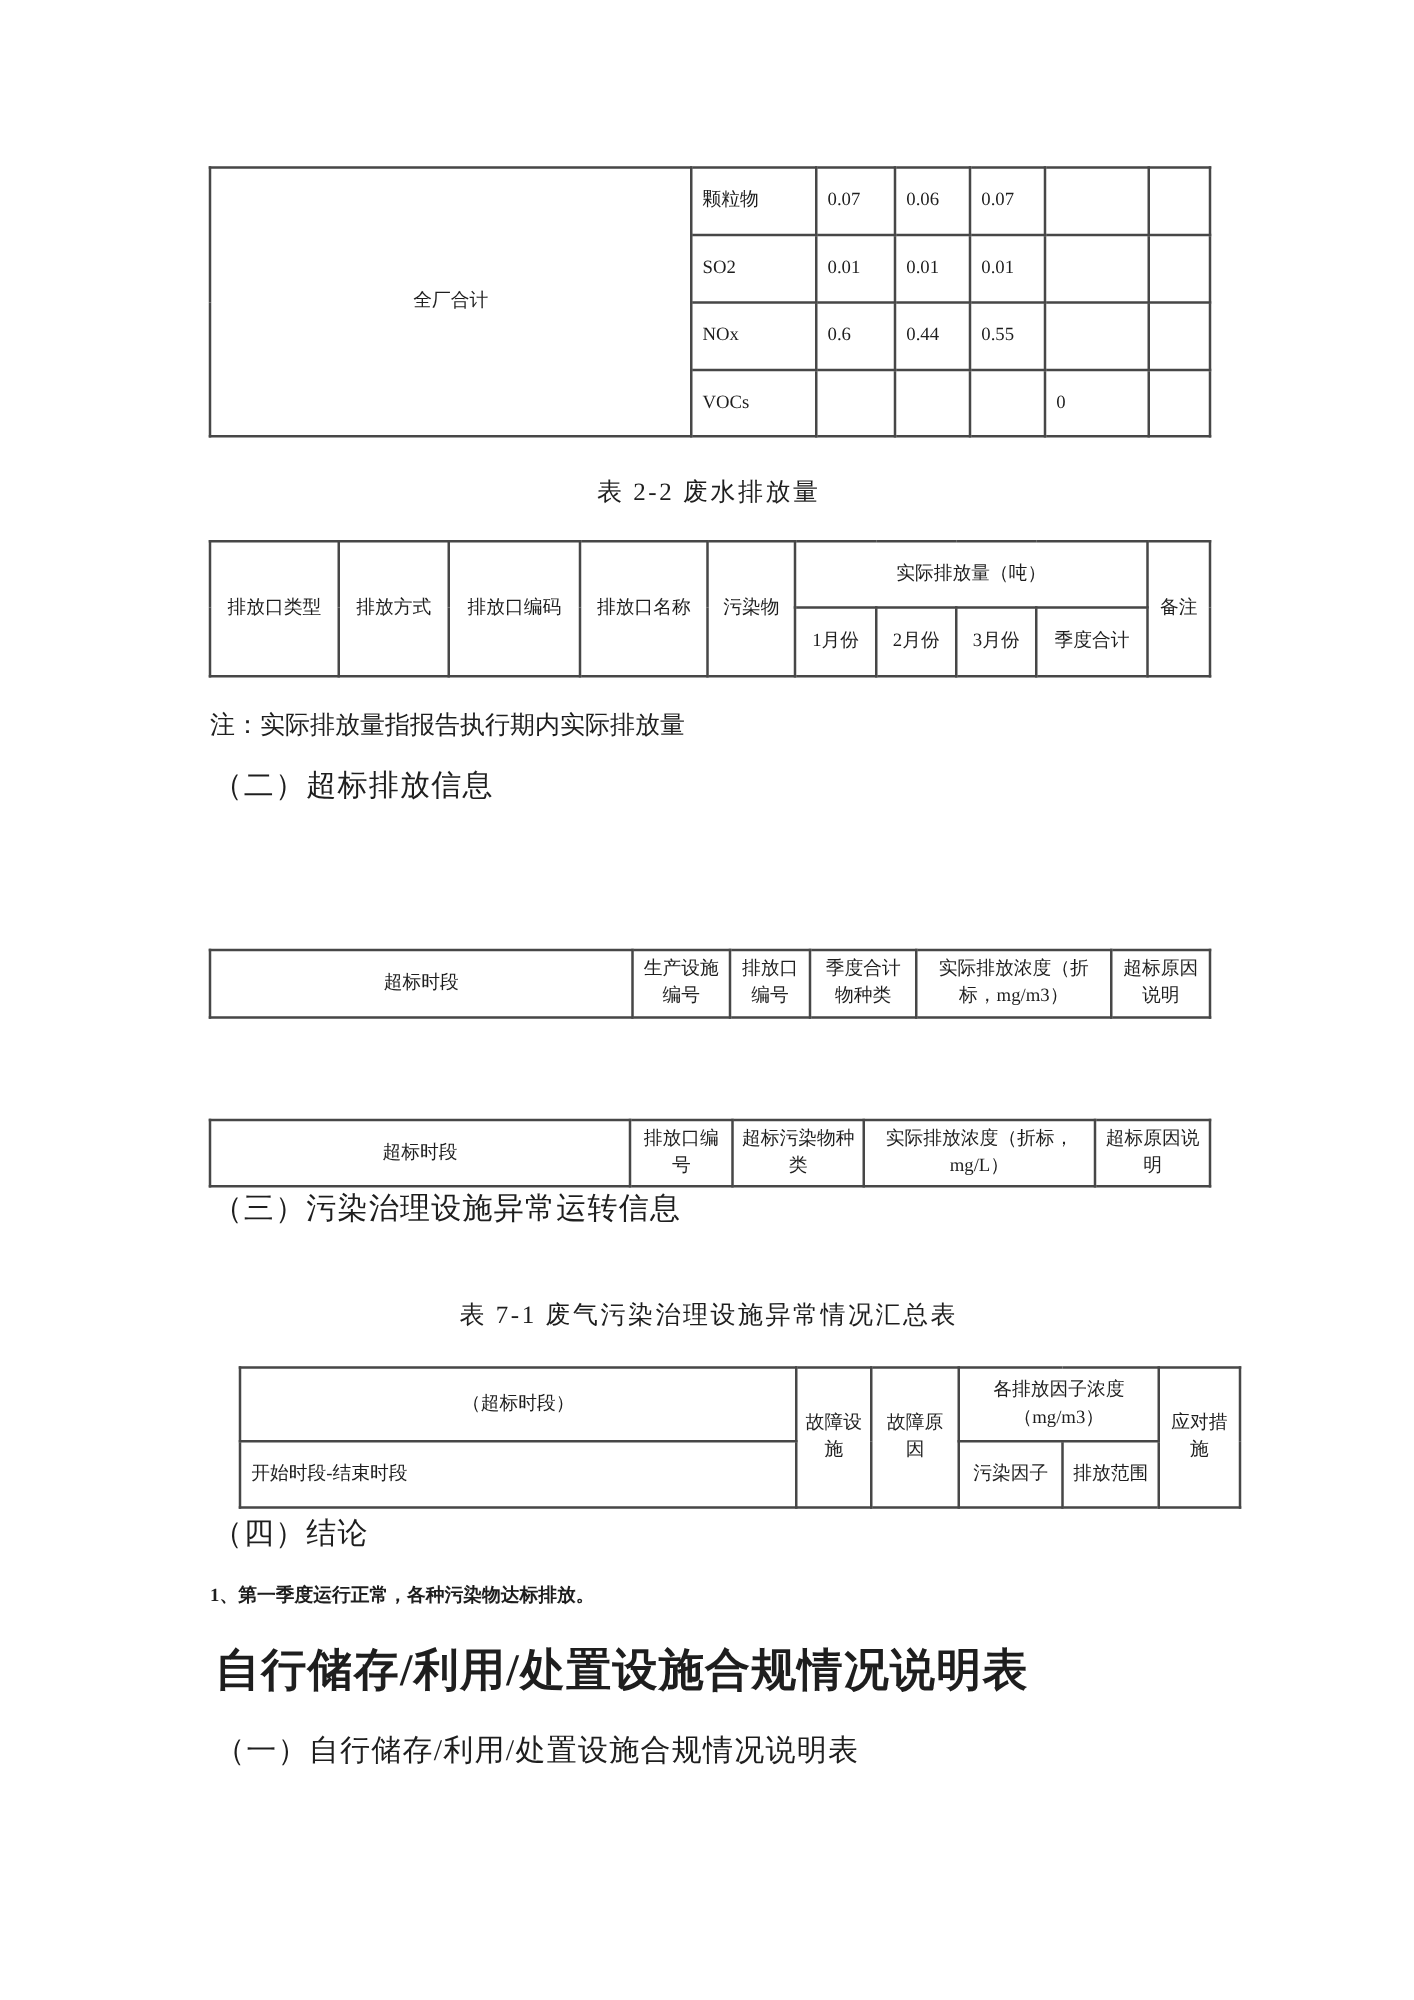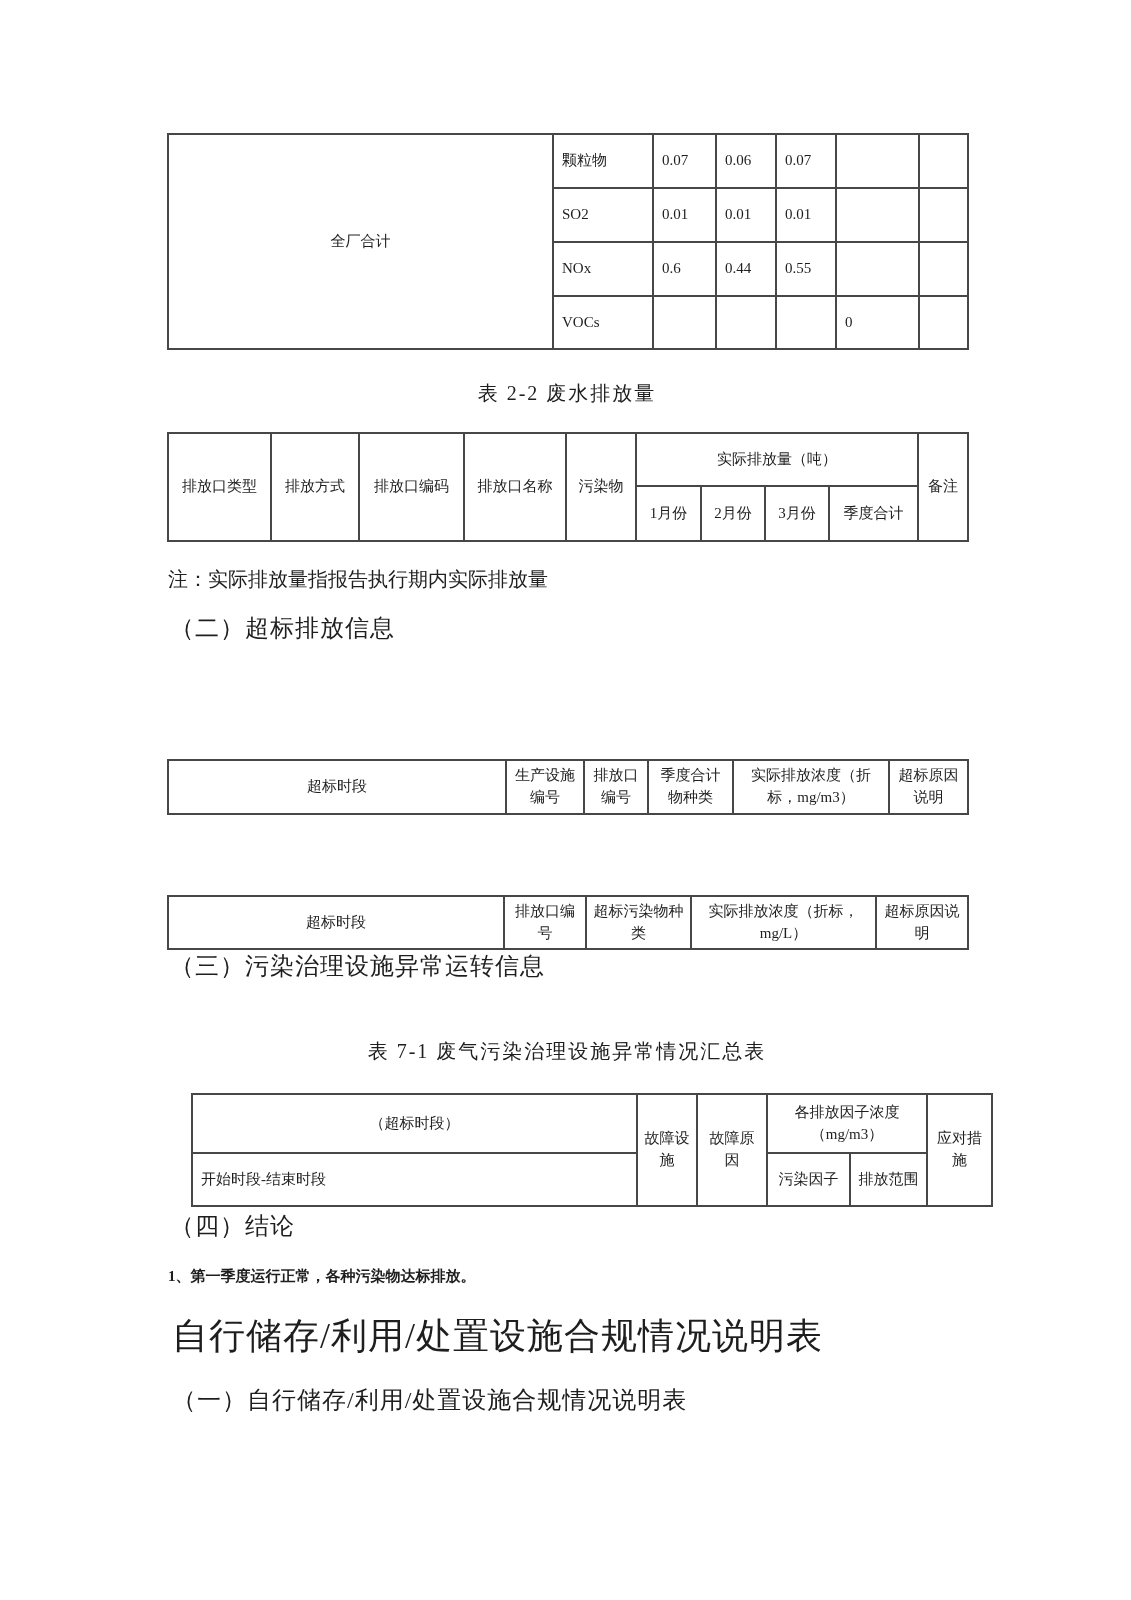--- a/index.html
+++ b/index.html
@@ -23,21 +23,21 @@
     padding: 2px 5px;
     line-height: 1.45;
     white-space: pre-line;
     overflow: hidden;
   }
   .grid td.l { text-align: left; padding-left: 8px; }
   .t-title { font-size: 20px; letter-spacing: 2px; text-align: center; white-space: nowrap; }
   .h2 { font-size: 24px; letter-spacing: 1px; white-space: nowrap; }
   .note-text { font-size: 20px; white-space: nowrap; }
   .body-text { font-size: 15px; white-space: nowrap; }
-  .big-title { font-size: 36px; font-weight: normal; letter-spacing: 1px; white-space: nowrap; }
+  .big-title { font-size: 36px; font-weight: bold; letter-spacing: 1px; white-space: nowrap; }
 </style>
 </head>
 <body>
 
 <div class="page">
 
   <table class="abs grid" style="left:167px; top:133px; width:800px;">
     <colgroup>
       <col style="width:385px">
         <col style="width:100px">

